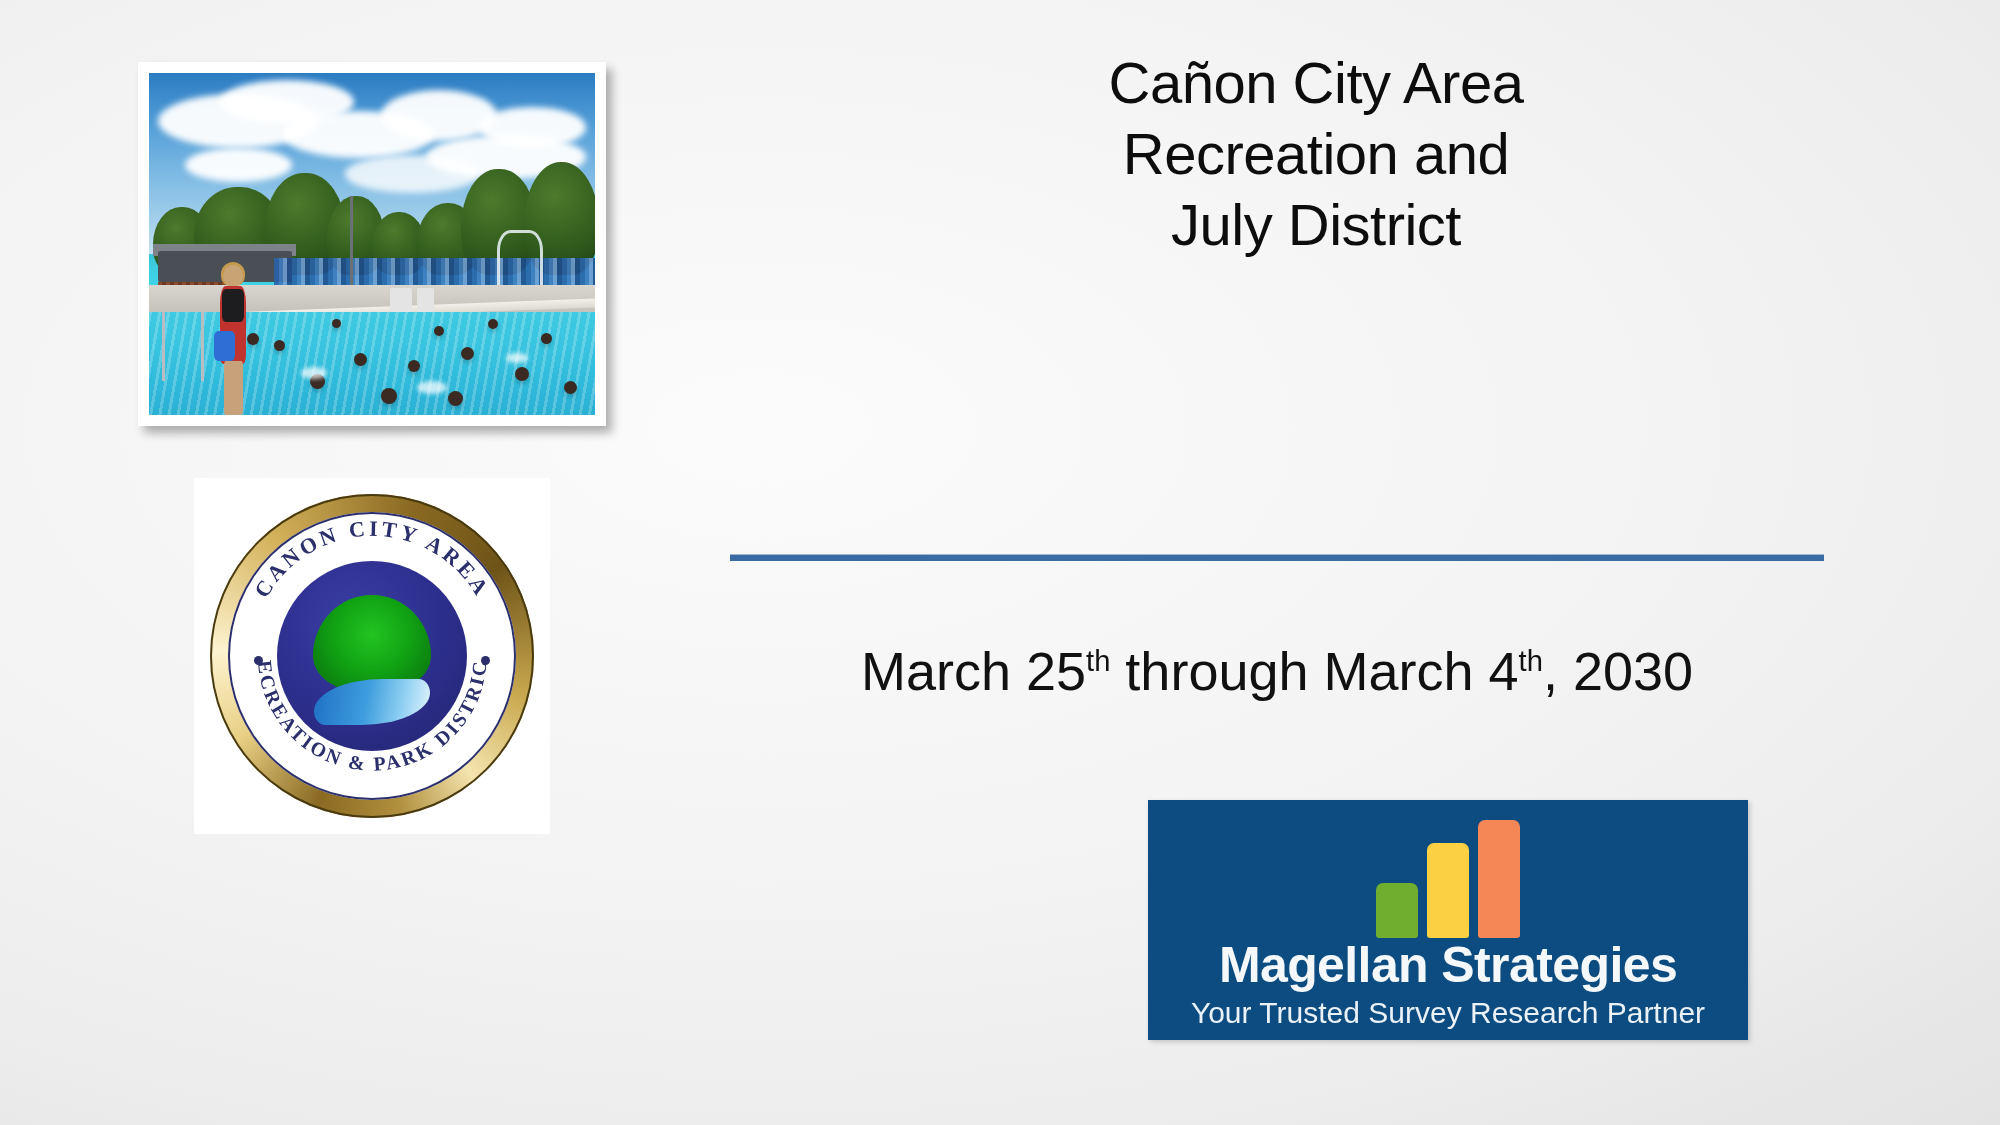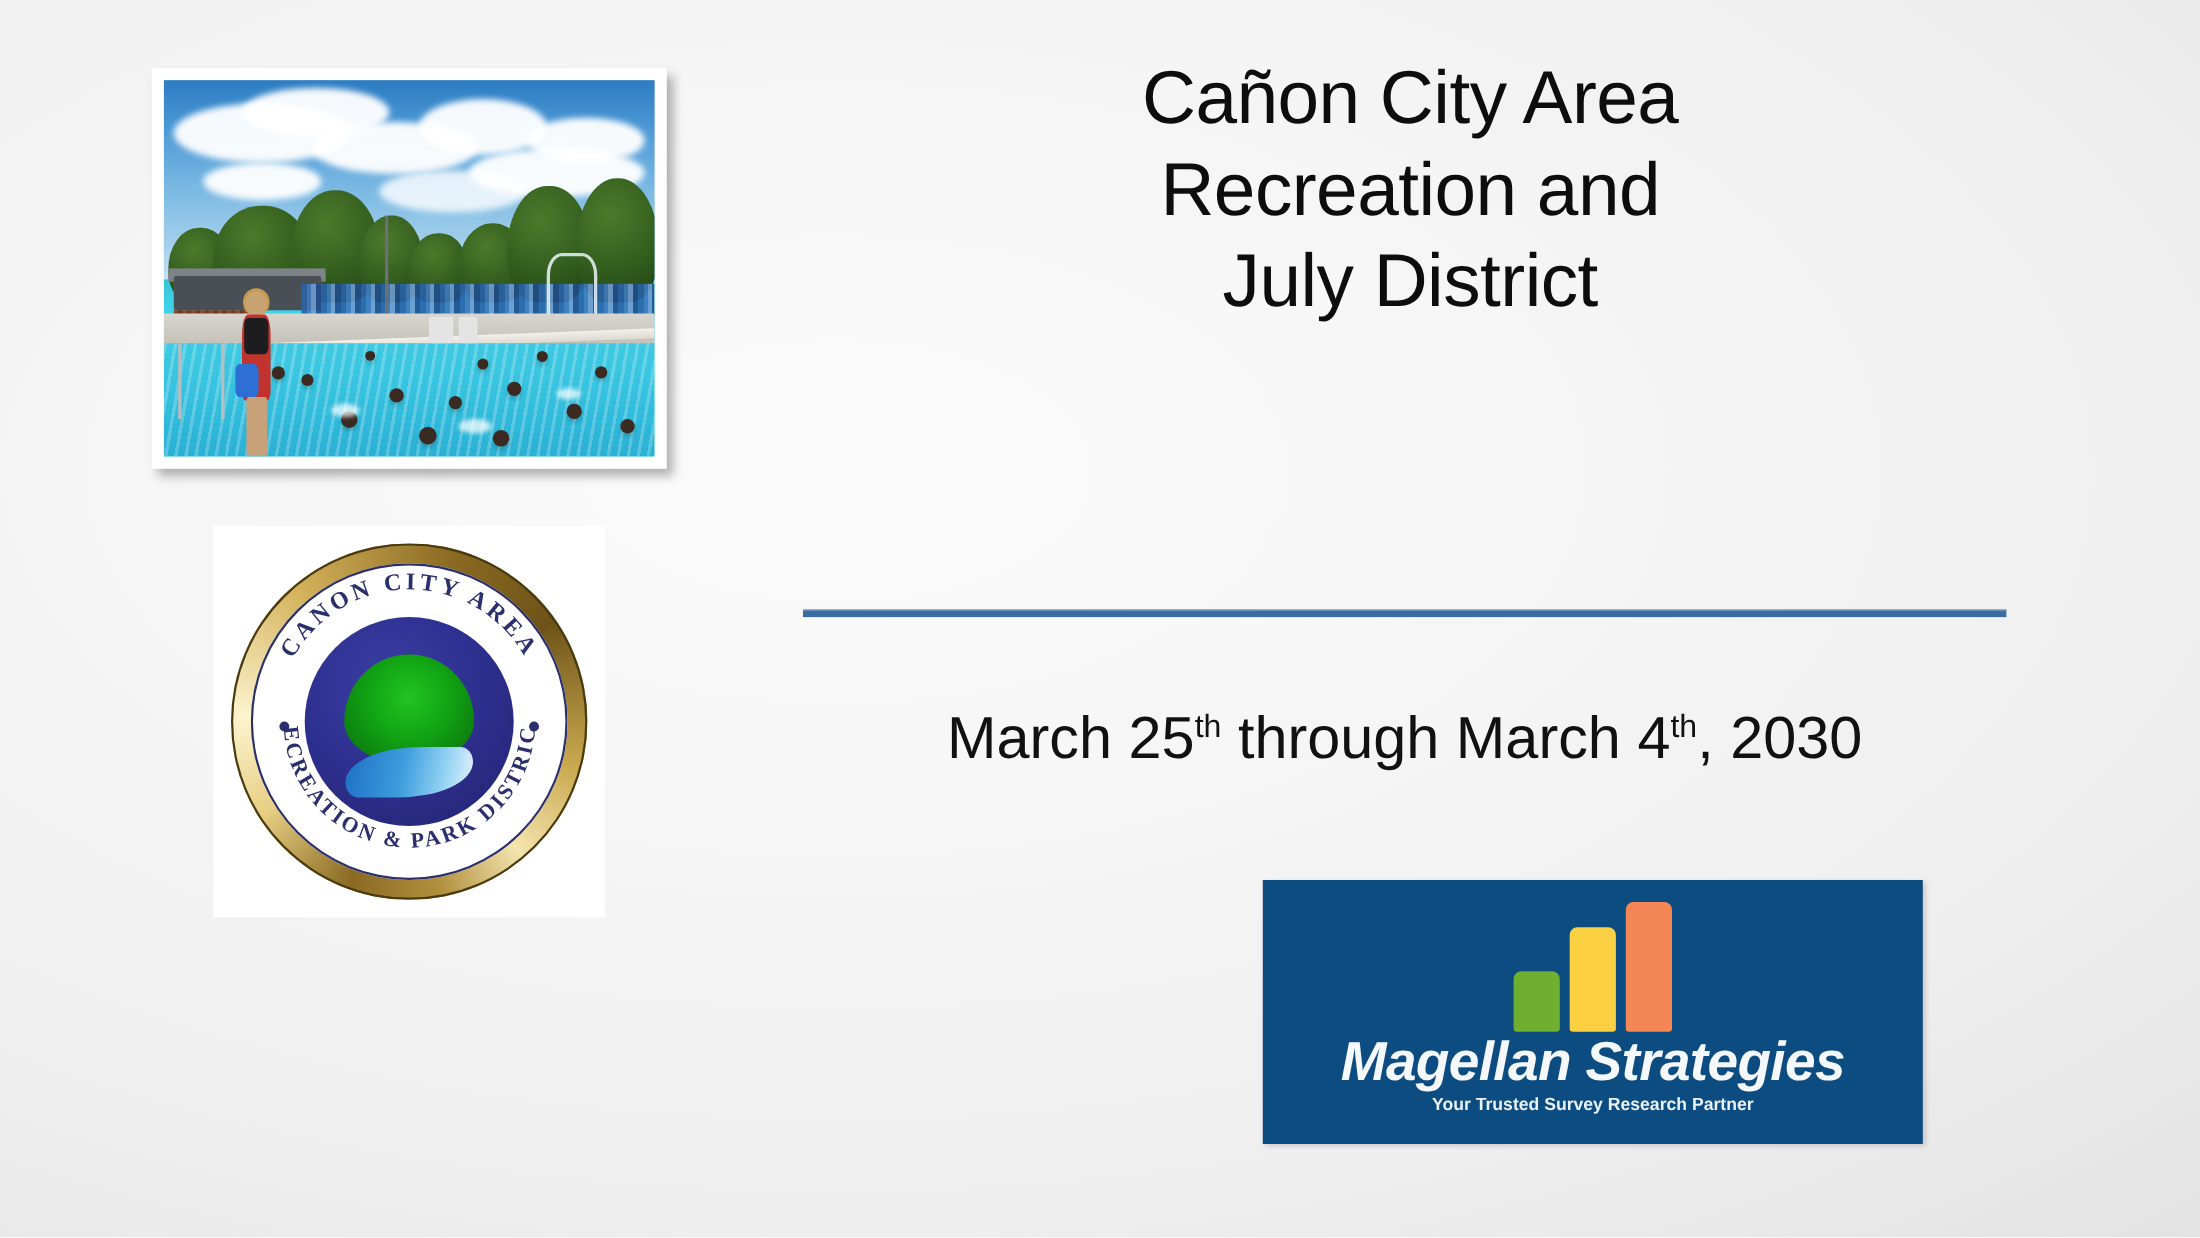--- a/index.html
+++ b/index.html
@@ -235,25 +235,25 @@
     font-size: 22px;
     font-weight: 700;
     letter-spacing: 3.6px;
     fill: #2b2f6b;
   }
   .seal-arc-text.bottom { font-size: 20px; letter-spacing: 2.6px; }
 
   
   .title {
     position: absolute;
-    left: 736px;
+    left: 770px;
     top: 48px;
     width: 1092px;
     text-align: center;
-    font-size: 68px;
+    font-size: 58px;
     line-height: 1.22;
     color: #0d0d0d;
     font-weight: 400;
     letter-spacing: -0.5px;
   }
   .title-line { display: block; white-space: nowrap; }
   .title-rule {
     position: absolute;
     left: 730px;
     top: 554px;
@@ -302,30 +302,29 @@
   .bar-3 { width: 42px; height: 118px; background: #f58757; }
   .mag-name {
     position: absolute;
     left: 0; right: 0;
     top: 136px;
     text-align: center;
     color: #f4f8fb;
     font-size: 50px;
     font-weight: 700;
     letter-spacing: -0.6px;
-    font-style: italic;
   }
   .mag-tag {
     position: absolute;
     left: 0; right: 0;
     top: 196px;
     text-align: center;
     color: #eaf1f7;
-    font-size: 16px;
-    font-weight: 700;
+    font-size: 30px;
+    font-weight: 400;
   }
 </style>
 </head>
 <body>
 
 <div class="slide">
 
   <div class="photo-frame">
     <div class="photo">
       <div class="sky"></div>

